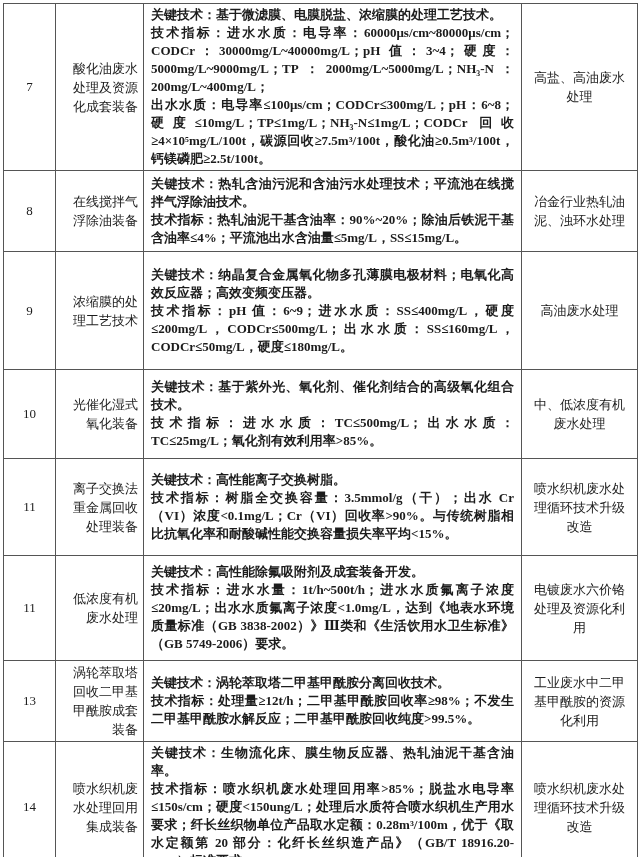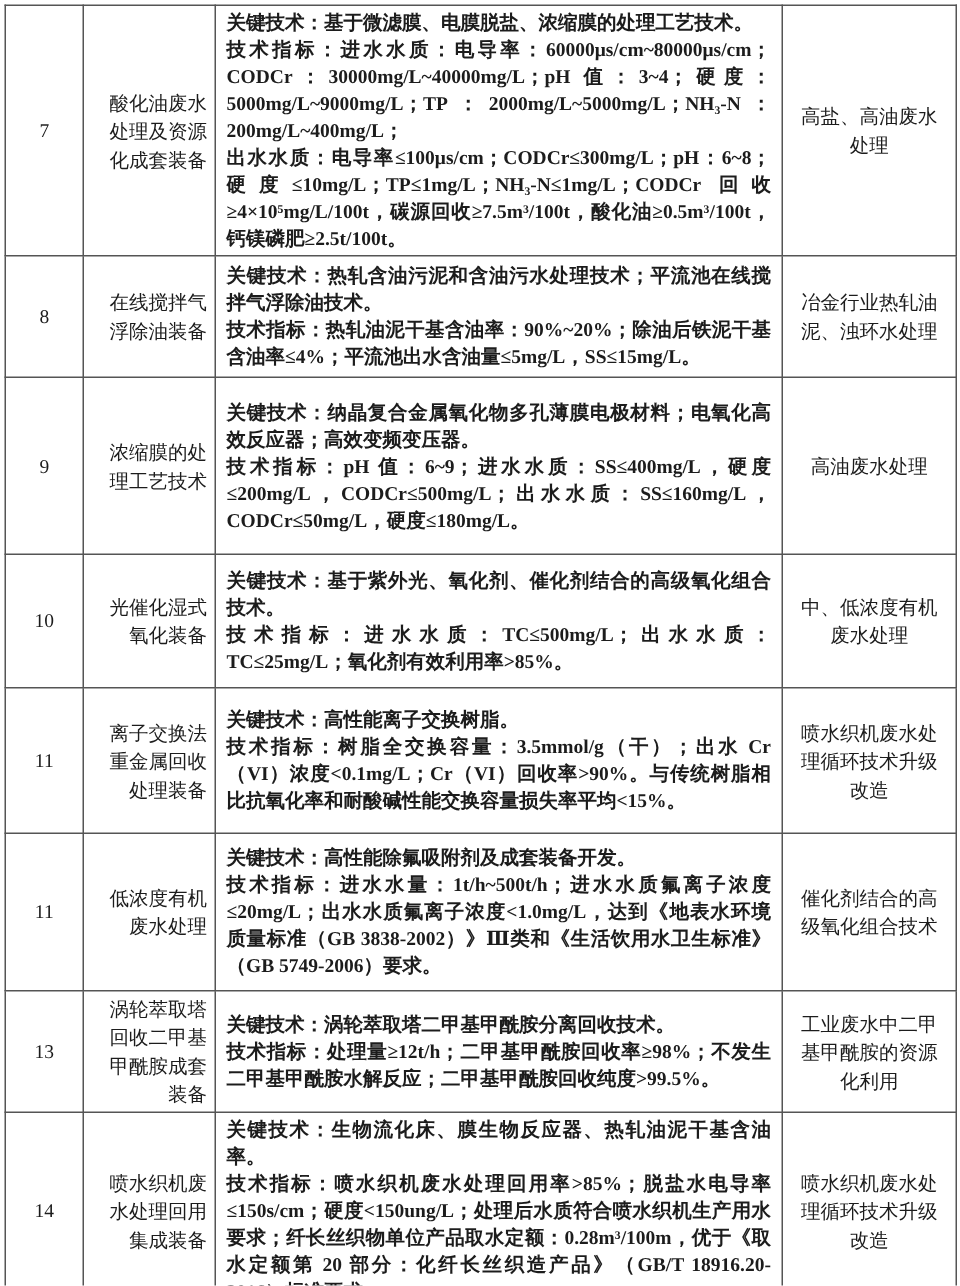--- a/index.html
+++ b/index.html
@@ -122,21 +122,21 @@
       <td class="c-app">喷水织机废水处理循环技术升级改造</td>
     </tr>
 
     <tr class="r12">
       <td class="c-no">11</td>
       <td class="c-name">低浓度有机废水处理</td>
       <td class="c-tech">
         <p>关键技术：高性能除氟吸附剂及成套装备开发。</p>
         <p>技术指标：进水水量：1t/h~500t/h；进水水质氟离子浓度≤20mg/L；出水水质氟离子浓度&lt;1.0mg/L，达到《地表水环境质量标准（GB 3838-2002）》Ⅲ类和《生活饮用水卫生标准》（GB 5749-2006）要求。</p>
       </td>
-      <td class="c-app">催化剂结合的高级氧化组合技术</td>
+      <td class="c-app">电镀废水六价铬处理及资源化利用</td>
     </tr>
 
     <tr class="r13">
       <td class="c-no">13</td>
       <td class="c-name">涡轮萃取塔回收二甲基甲酰胺成套装备</td>
       <td class="c-tech">
         <p>关键技术：涡轮萃取塔二甲基甲酰胺分离回收技术。</p>
         <p>技术指标：处理量≥12t/h；二甲基甲酰胺回收率≥98%；不发生二甲基甲酰胺水解反应；二甲基甲酰胺回收纯度&gt;99.5%。</p>
       </td>
       <td class="c-app">工业废水中二甲基甲酰胺的资源化利用</td>

